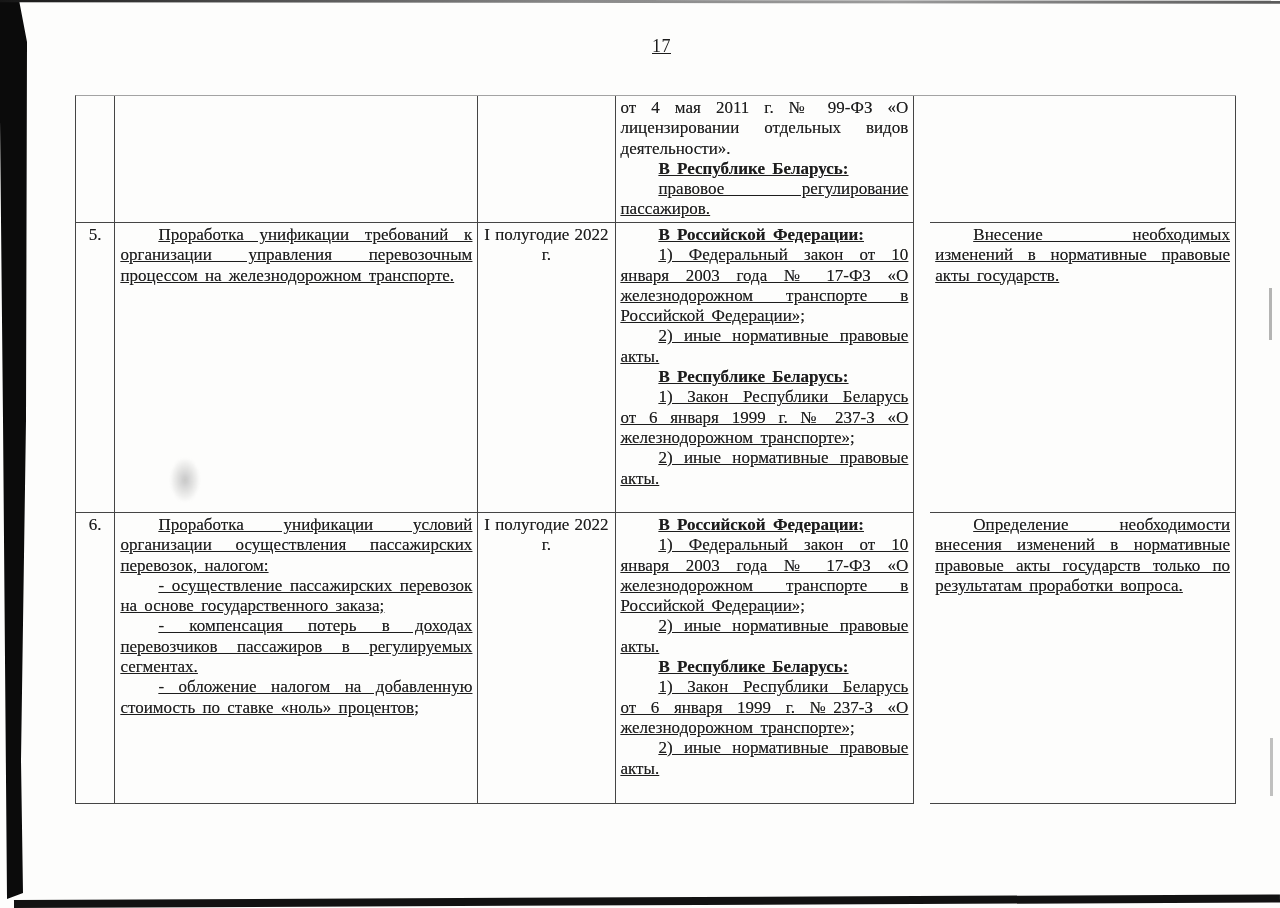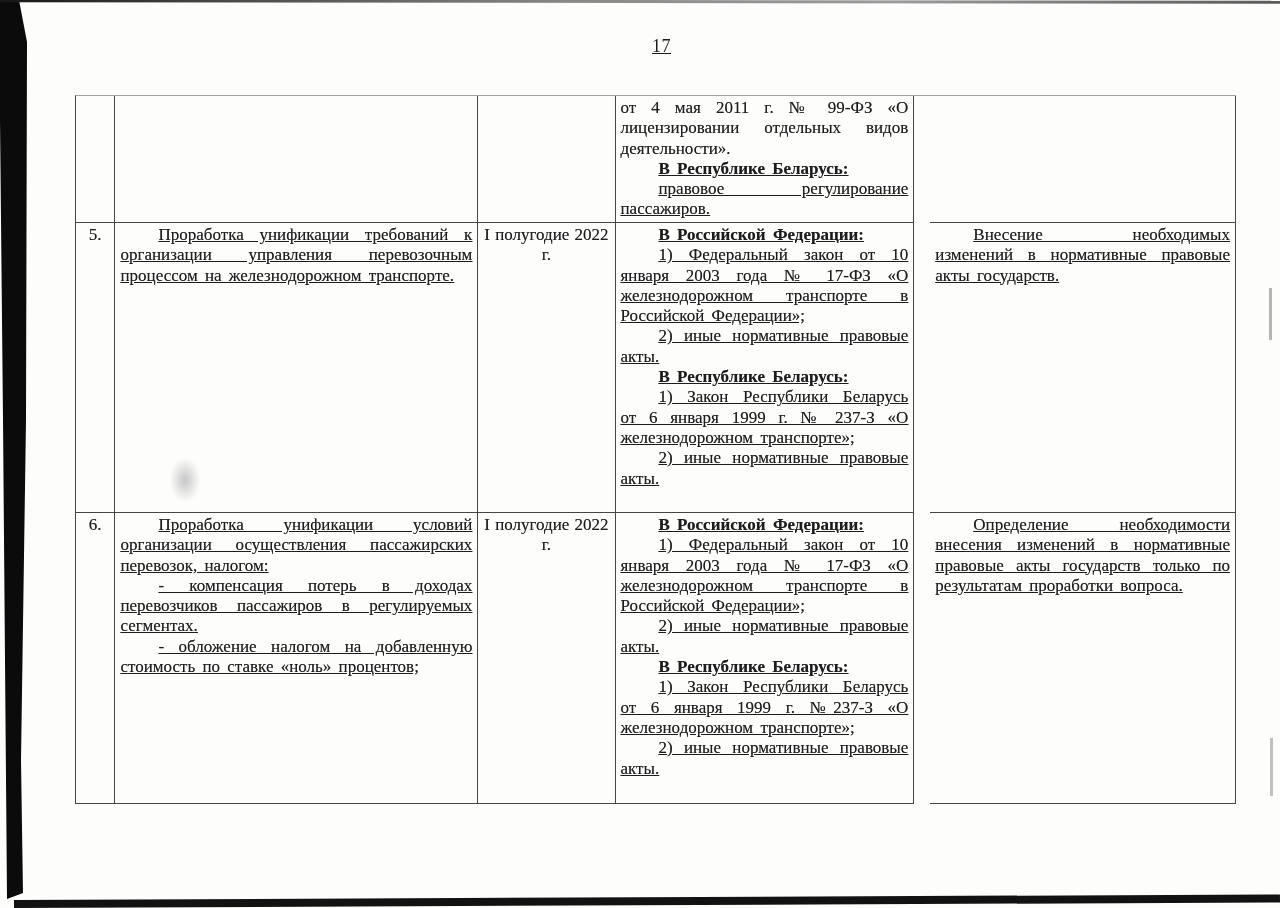--- a/index.html
+++ b/index.html
@@ -135,20 +135,21 @@
       <div class="td c4">
         <p class="indent">Внесение необходимых изменений в нормативные правовые акты государств.</p>
       </div>
     </div>
     <div class="tr r2">
       <div class="td c0">
         <p class="num">6.</p>
       </div>
       <div class="td c1">
         <p class="indent">Проработка унификации условий организации осуществления пассажирских перевозок, налогом:</p>
+        <p class="indent">- осуществление пассажирских перевозок на основе государственного заказа;</p>
         <p class="indent">- компенсация потерь в доходах перевозчиков пассажиров в регулируемых сегментах.</p>
         <p class="indent">- обложение налогом на добавленную стоимость по ставке «ноль» процентов;</p>
       </div>
       <div class="td c2">
         <p class="center">I полугодие 2022 г.</p>
       </div>
       <div class="td c3">
         <p class="indent bold">В Российской Федерации:</p>
         <p class="indent">1) Федеральный закон от 10 января 2003 года № 17-ФЗ «О железнодорожном транспорте в Российской Федерации»;</p>
         <p class="indent">2) иные нормативные правовые акты.</p>

